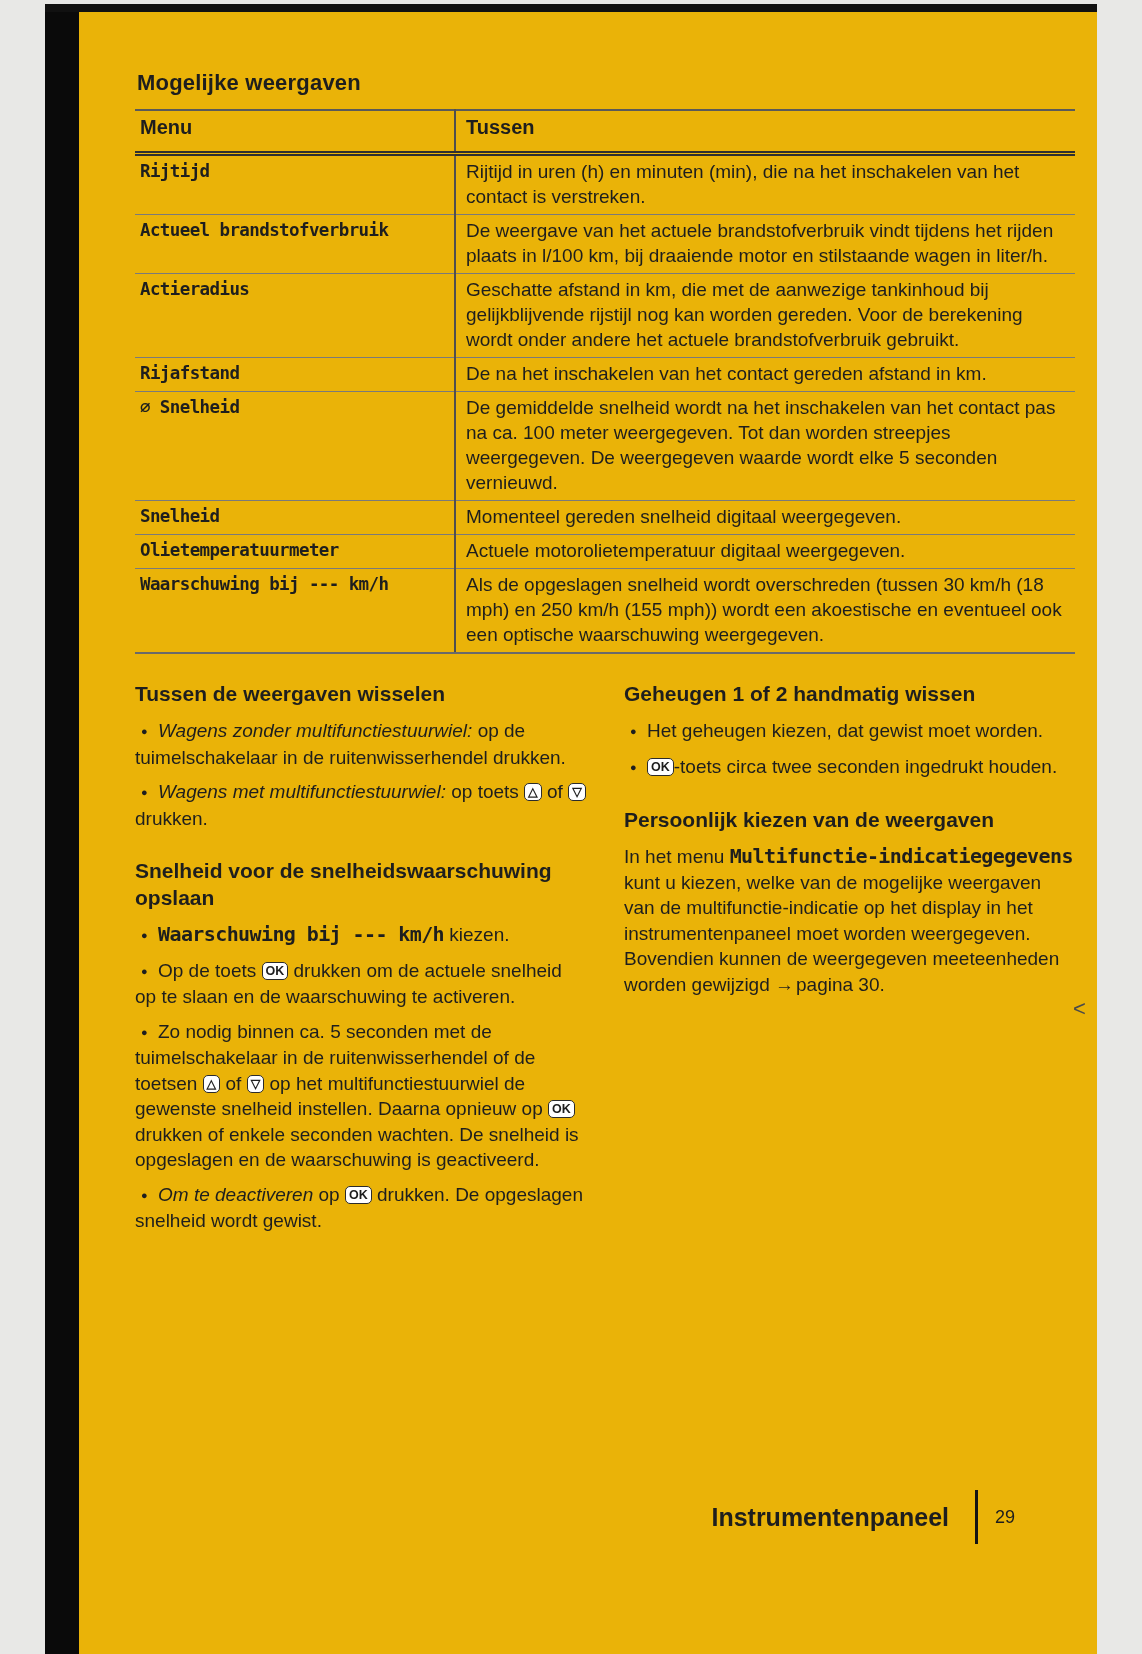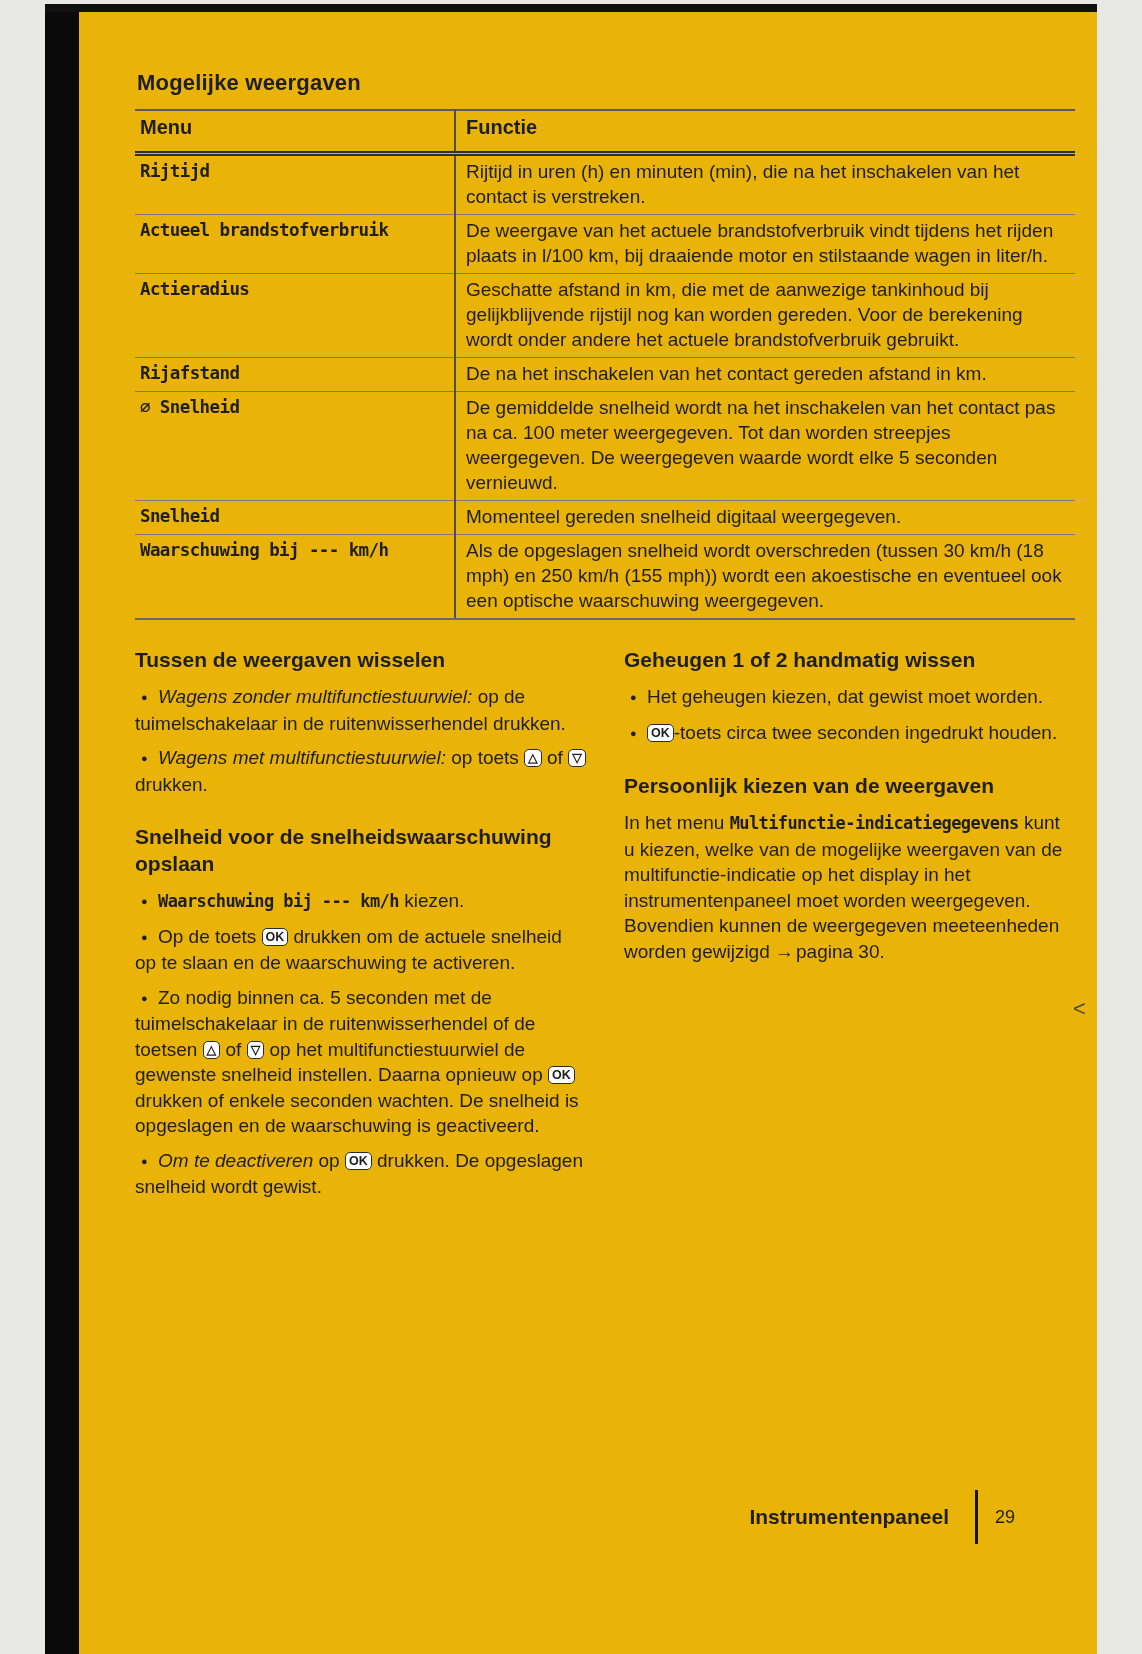--- a/index.html
+++ b/index.html
@@ -58,21 +58,21 @@
   .col { width:451px; }
   .heading { font-size:21px; font-weight:bold; line-height:27px; margin:26px 0 11px; }
   .col > .heading:first-child { margin-top:0; }
   .item { font-size:19px; line-height:25.5px; margin-bottom:9px; }
   .para-item { margin-bottom:12px; }
   .bullet { display:inline-block; width:23px; padding-left:6px; font-size:11px; vertical-align:2px; }
 
   .mono {
     font-family:"DejaVu Sans Mono", monospace;
     font-weight:bold;
-    font-size:17px;
+    font-size:20px;
     letter-spacing:-0.6px;
   }
   .italic { font-style: italic; }
   .key {
     display:inline-block;
     border:1.6px solid #2b2b2b;
     border-radius:5px;
     padding:0 3px;
     min-width:15px;
     text-align:left;
@@ -83,21 +83,21 @@
     background:#fff;
   }
   .arrow { font-weight:bold; padding-right:2px; }
 
   .margin-mark { position:absolute; left:1028px; top:992px; font-size:22px; color:#4a4a4a; }
 
   .footer {
     position:absolute; left:90px; top:1486px; width:890px;
     display:flex; justify-content:flex-end; align-items:center;
   }
-  .footer-section { font-weight:bold; font-size:21px; }
+  .footer-section { font-weight:bold; font-size:25px; }
   .footer-divider { width:3px; height:54px; background:#141414; margin-left:26px; margin-right:17px; }
   .footer-page { font-size:18px; min-width:30px; }
 </style>
 </head>
 <body>
 
 <div class="page">
   <div class="scan-bar-left"></div>
   <div class="scan-bar-top"></div>
 
@@ -105,21 +105,21 @@
     <h1 class="title">Mogelijke weergaven</h1>
 
     <table class="weergaven">
       <colgroup>
           <col class="c-menu">
           <col class="c-functie">
         </colgroup>
       <thead>
         <tr>
           <th class="menu-cell-h">Menu</th>
-          <th class="functie-cell-h">Functie</th>
+          <th class="functie-cell-h">Tussen</th>
         </tr>
       </thead>
       <tbody id="table-body">
           <tr>
             <td class="menu-cell">Rijtijd</td>
             <td class="functie-cell">Rijtijd in uren (h) en minuten (min), die na het inschakelen van het contact is verstreken.</td>
           </tr>
           <tr>
             <td class="menu-cell">Actueel brandstofverbruik</td>
             <td class="functie-cell">De weergave van het actuele brandstofverbruik vindt tijdens het rijden plaats in l/100 km, bij draaiende motor en stilstaande wagen in liter/h.</td>
@@ -132,20 +132,24 @@
             <td class="menu-cell">Rijafstand</td>
             <td class="functie-cell">De na het inschakelen van het contact gereden afstand in km.</td>
           </tr>
           <tr>
             <td class="menu-cell">∅ Snelheid</td>
             <td class="functie-cell">De gemiddelde snelheid wordt na het inschakelen van het contact pas na ca. 100 meter weergegeven. Tot dan worden streepjes weergegeven. De weergegeven waarde wordt elke 5 seconden vernieuwd.</td>
           </tr>
           <tr>
             <td class="menu-cell">Snelheid</td>
             <td class="functie-cell">Momenteel gereden snelheid digitaal weergegeven.</td>
+          </tr>
+          <tr>
+            <td class="menu-cell">Olietemperatuurmeter</td>
+            <td class="functie-cell">Actuele motorolietemperatuur digitaal weergegeven.</td>
           </tr>
           <tr>
             <td class="menu-cell">Waarschuwing bij --- km/h</td>
             <td class="functie-cell">Als de opgeslagen snelheid wordt overschreden (tussen 30 km/h (18 mph) en 250 km/h (155 mph)) wordt een akoestische en eventueel ook een optische waarschuwing weergegeven.</td>
           </tr>
         </tbody>
     </table>
 
     <div class="columns">
       <div class="col" id="col-left">

